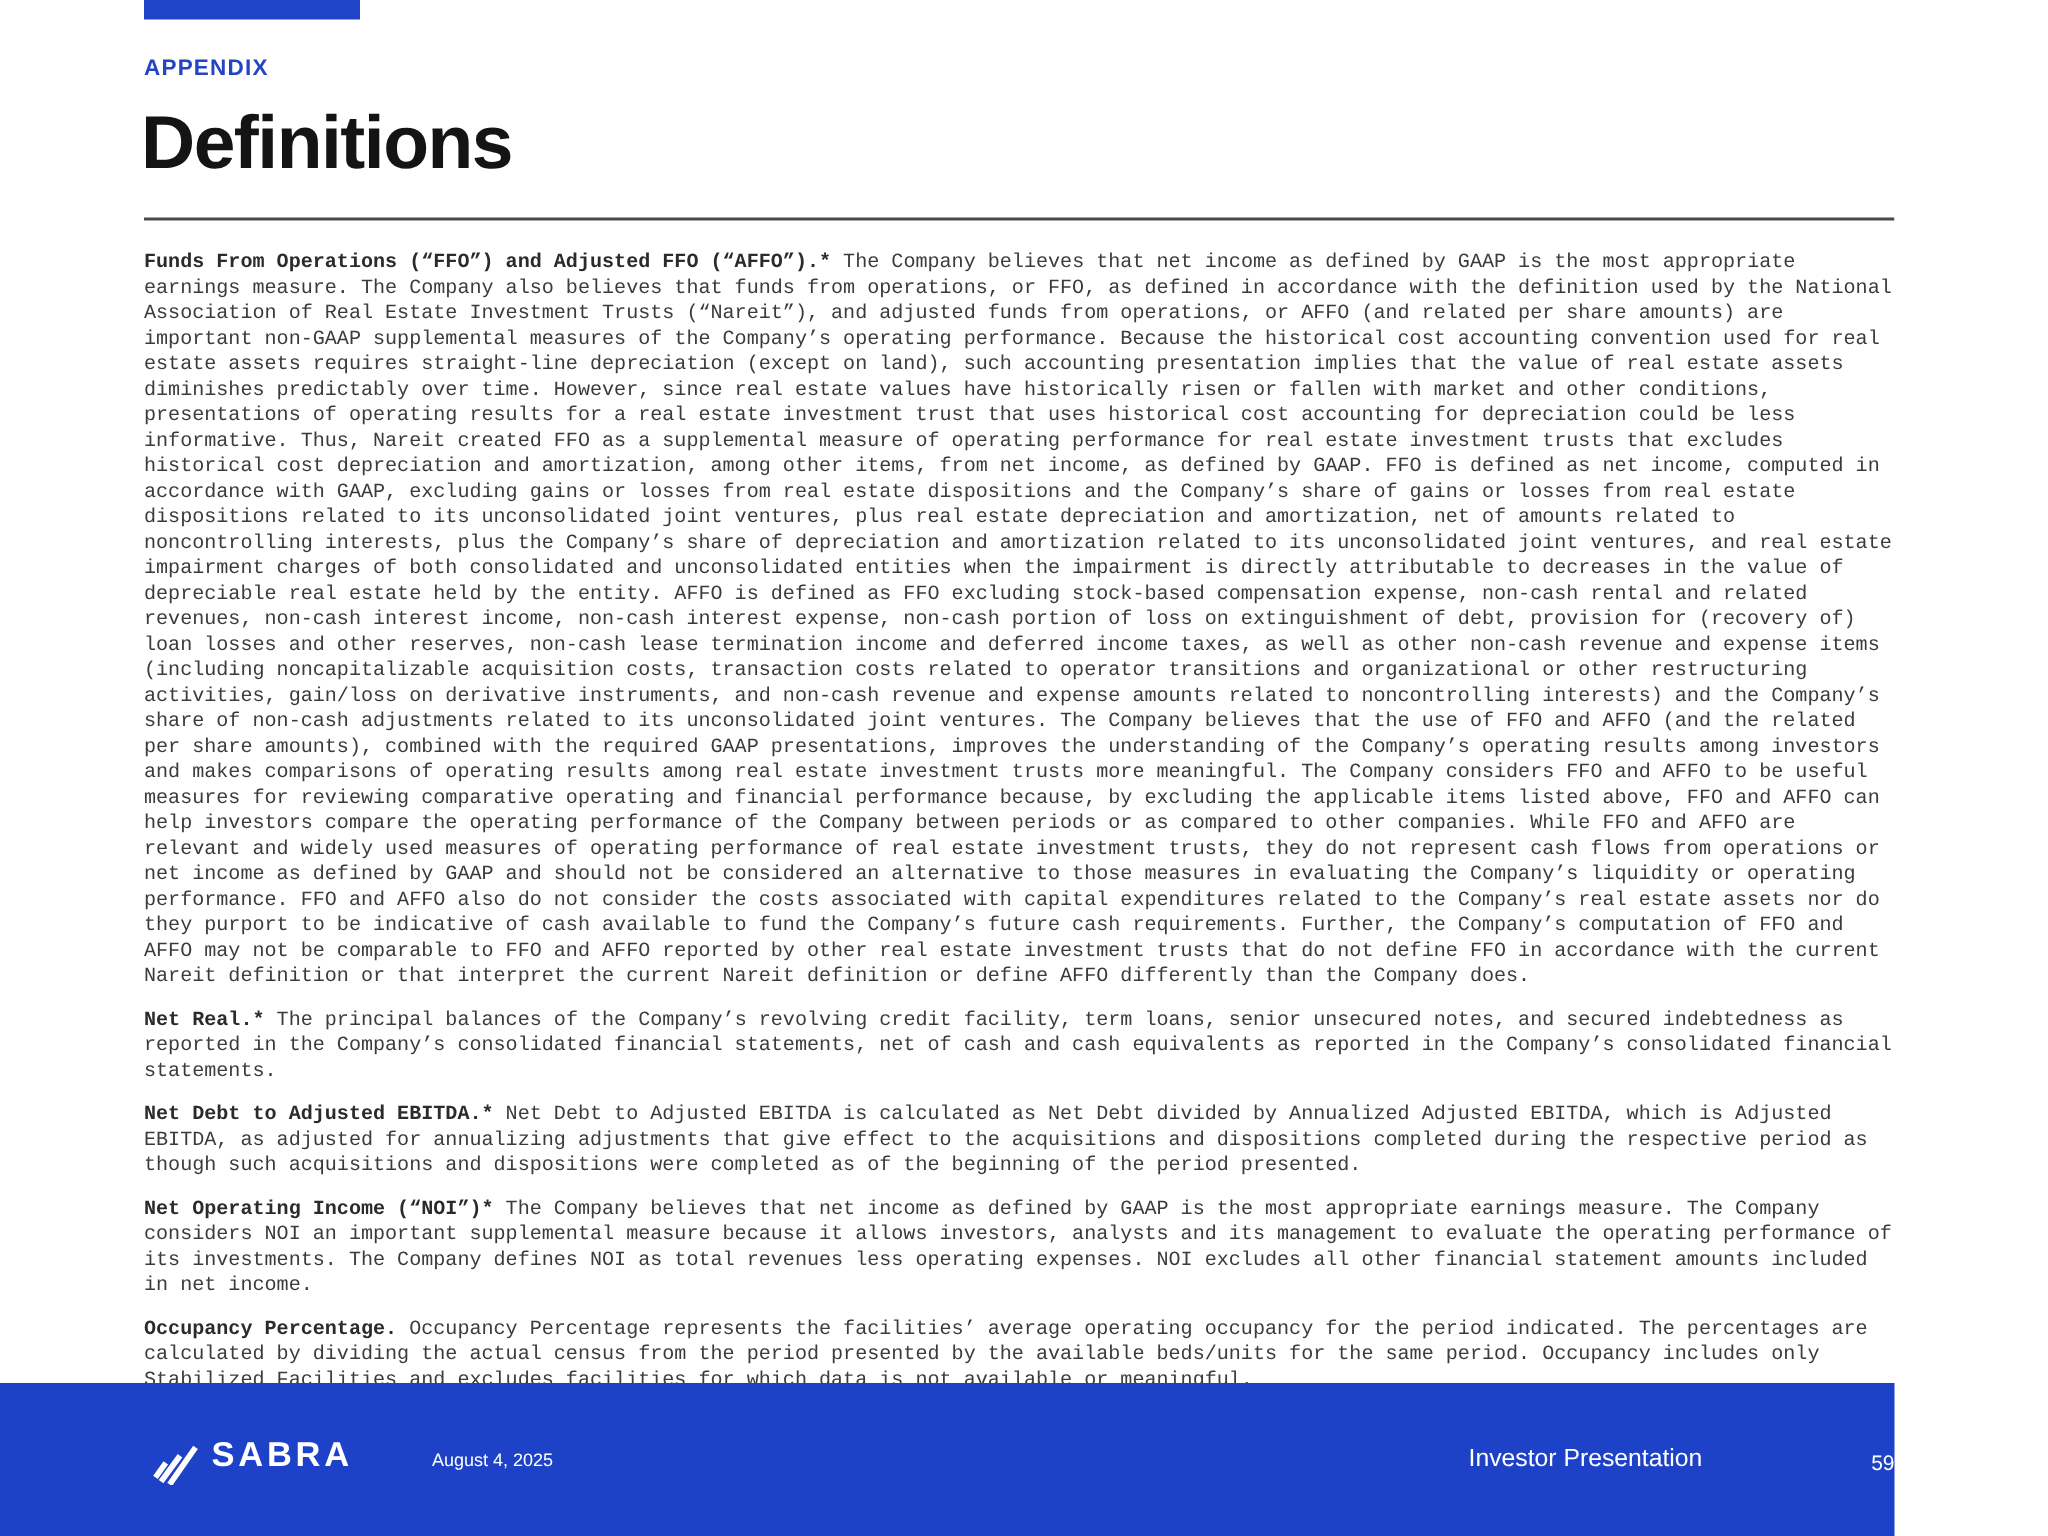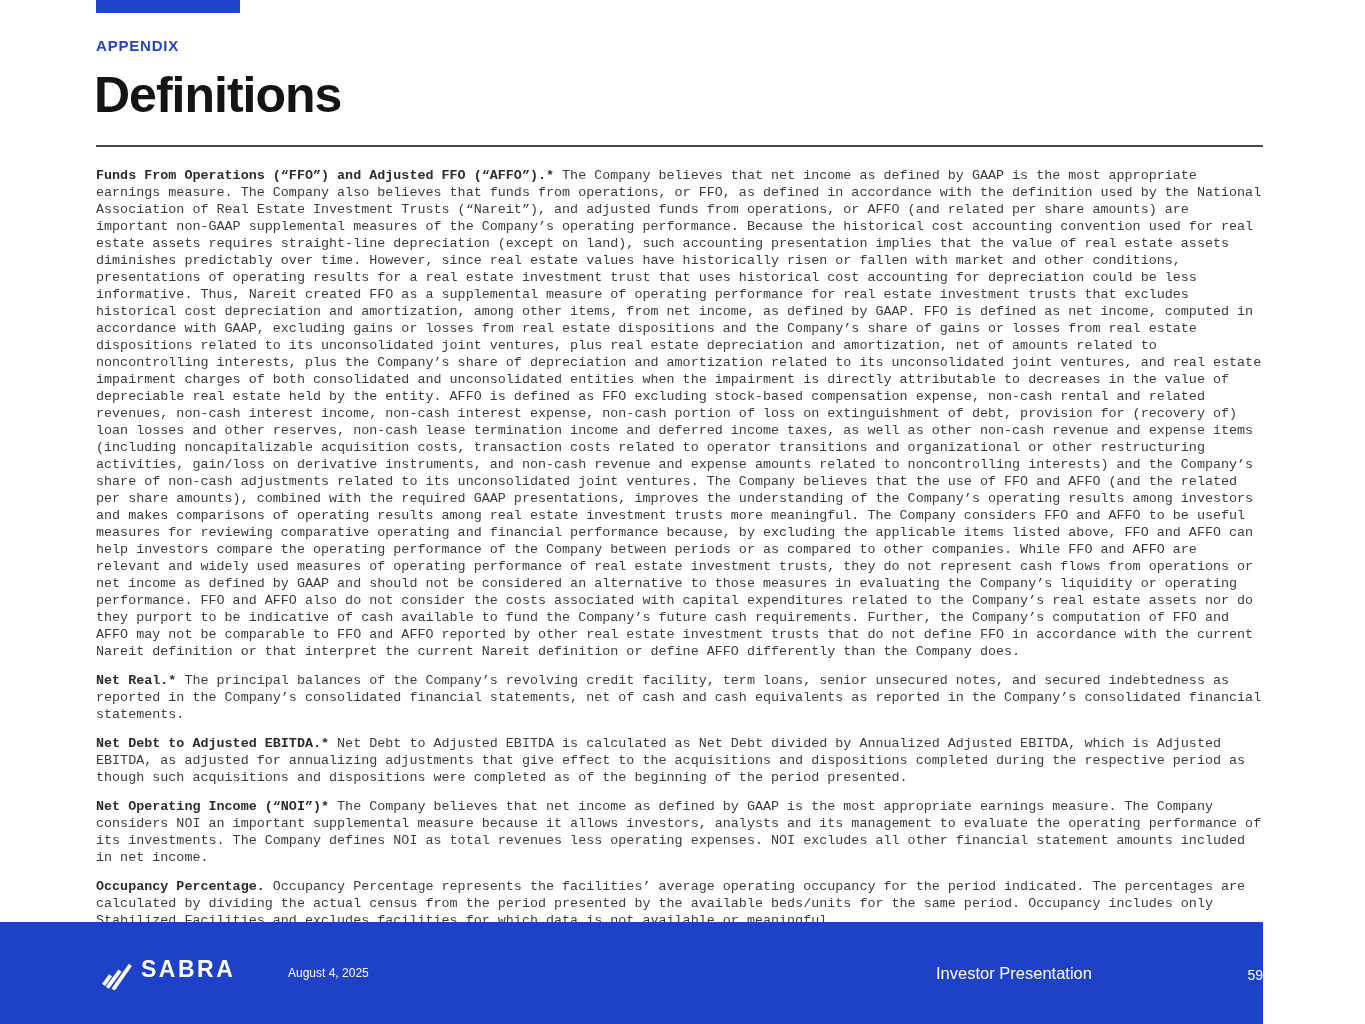--- a/index.html
+++ b/index.html
@@ -90,21 +90,21 @@
   .footer .date {
     position: absolute;
     left: 288px;
     top: 50%;
     transform: translateY(-50%);
     font-size: 12px;
     color: #ffffff;
   }
   .footer .presentation {
     position: absolute;
-    left: 936px;
+    left: 979px;
     top: 50%;
     transform: translateY(-50%);
     font-size: 16.5px;
     color: #ffffff;
   }
   .footer .page-num {
     position: absolute;
     right: 102px;
     top: 45px;
     font-size: 14px;

